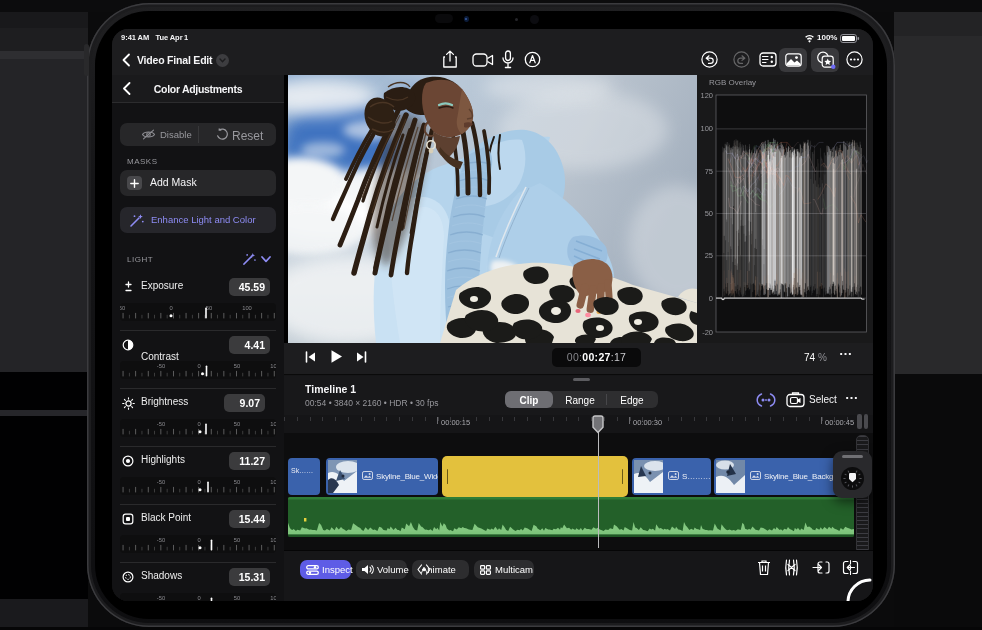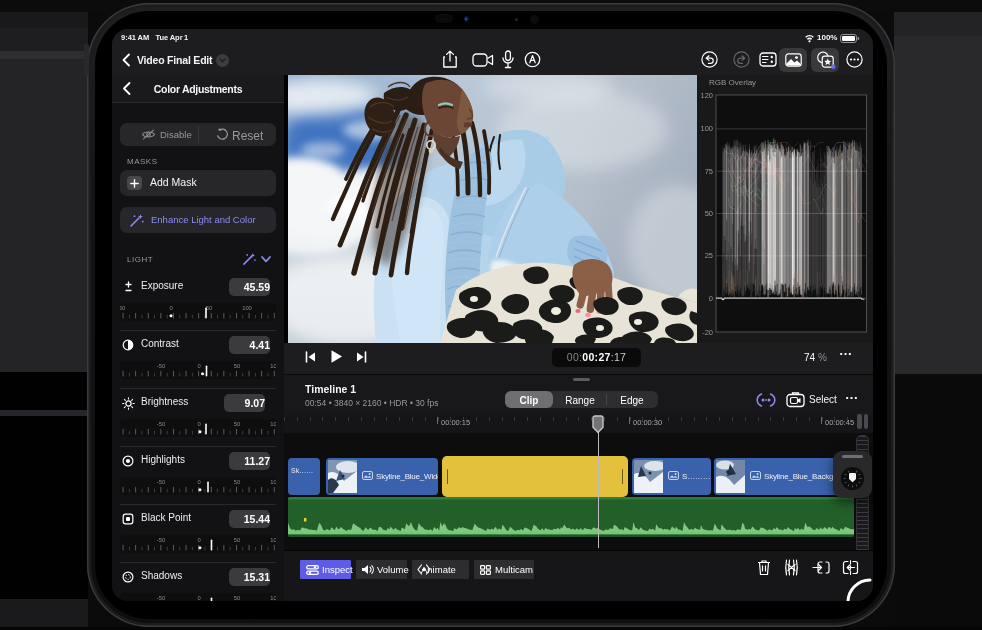--- a/index.html
+++ b/index.html
@@ -5,25 +5,25 @@
 body{font-family:"Liberation Sans",sans-serif;position:relative;-webkit-font-smoothing:antialiased}
 .abs{position:absolute}
 .ipad{position:absolute;left:87px;top:3px;width:808px;height:624px;border-radius:62px;
 background:linear-gradient(180deg,#202022,#151517 30%,#0e0e10);box-shadow:inset 0 0 0 1.5px #3b3b3e, inset 0 0 0 4px #1c1c1e}
 .bezel{position:absolute;left:95px;top:11px;width:792px;height:608px;border-radius:54px;background:#000}
 .screen{position:absolute;left:112px;top:29px;width:761px;height:572px;border-radius:16px;background:#161618;overflow:hidden;will-change:transform}
 .w{color:#f5f5f7}
 .g{color:#98989d}
 .row{position:absolute;background:#272729;border-radius:7px}
 .vbox{position:absolute;width:41px;height:18px;background:#3b3b3d;border-radius:5px;color:#fff;
-font-size:10.5px;font-weight:700;text-align:right;line-height:18px;}
+font-size:10.5px;font-weight:700;text-align:right;line-height:18px;padding-right:5px}
 .sname{position:absolute;font-size:10px;color:#eee;letter-spacing:0}
 .sdiv{position:absolute;left:8px;width:156px;height:1px;background:#2a2a2c}
 .seg{position:absolute;font-size:10px;color:#fff;text-align:center}
-.btn{position:absolute;height:19px;border-radius:1px;background:#2d2d2f;color:#fff;font-size:9.5px;line-height:19px}
+.btn{position:absolute;height:19px;border-radius:7px;background:#2d2d2f;color:#fff;font-size:9.5px;line-height:19px}
 </style></head><body>
 
 <div class="abs" style="left:0;top:0;width:982px;height:12px;background:#0c0c0d"></div>
 <div class="abs" style="left:0;top:12px;width:88px;height:16px;background:#19191b"></div>
 <div class="abs" style="left:0;top:28px;width:88px;height:23px;background:#1e1e20"></div>
 <div class="abs" style="left:0;top:51px;width:88px;height:8px;background:#2e2e31"></div>
 <div class="abs" style="left:0;top:59px;width:88px;height:313px;background:#242427"></div>
 <div class="abs" style="left:0;top:372px;width:88px;height:38px;background:#010102"></div>
 <div class="abs" style="left:0;top:410px;width:88px;height:6px;background:#26262a"></div>
 <div class="abs" style="left:0;top:416px;width:88px;height:183px;background:#010102"></div>
@@ -203,21 +203,21 @@
       <text x="51" y="7.2" fill="#8a8a8f" font-size="5.8" text-anchor="middle" font-family="Liberation Sans">0</text>
       <text x="89" y="7.2" fill="#8a8a8f" font-size="5.8" text-anchor="middle" font-family="Liberation Sans">50</text>
       <text x="127" y="7.2" fill="#8a8a8f" font-size="5.8" text-anchor="middle" font-family="Liberation Sans">100</text>
       <circle cx="51" cy="12.8" r="1.5" fill="#fff"></circle>
       <rect x="85.2" y="4.5" width="1.6" height="11" rx="0.8" fill="#fff"></rect>
     </svg>
 <svg class="abs" style="left:10px;top:310px" width="12" height="12" viewBox="0 0 12 12">
       <circle cx="6" cy="6" r="4.8" fill="none" stroke="#fff" stroke-width="1.2"></circle>
       <path d="M6 1.2 A4.8 4.8 0 0 1 6 10.8 Z" fill="#fff"></path>
     </svg>
-<div class="sname" style="left:29px;top:309px">Contrast</div>
+<div class="sname" style="left:29px;top:322px">Contrast</div>
 <div class="vbox" style="left:117px;top:307px">4.41</div>
 <svg class="abs" style="left:8px;top:332px" width="156" height="18" viewBox="0 0 156 18">
       <rect width="156" height="18" rx="4" fill="#0e0e0f"></rect>
       <rect x="2.60" y="9.9" width="0.9" height="5.5" fill="#bbb" opacity="0.5"></rect>
       <rect x="8.90" y="11.8" width="0.9" height="3.6" fill="#bbb" opacity="0.3"></rect>
       <rect x="15.20" y="9.9" width="0.9" height="5.5" fill="#bbb" opacity="0.5"></rect>
       <rect x="21.50" y="11.8" width="0.9" height="3.6" fill="#bbb" opacity="0.3"></rect>
       <rect x="27.80" y="9.9" width="0.9" height="5.5" fill="#bbb" opacity="0.5"></rect>
       <rect x="34.10" y="11.8" width="0.9" height="3.6" fill="#bbb" opacity="0.3"></rect>
       <rect x="40.40" y="9.9" width="0.9" height="5.5" fill="#bbb" opacity="0.5"></rect>

